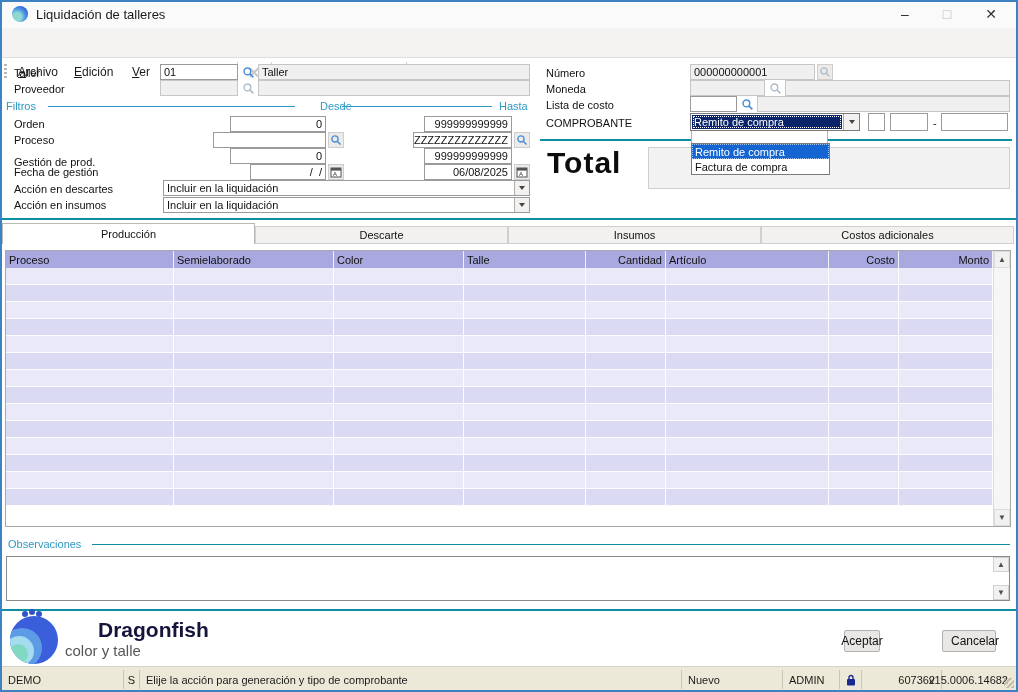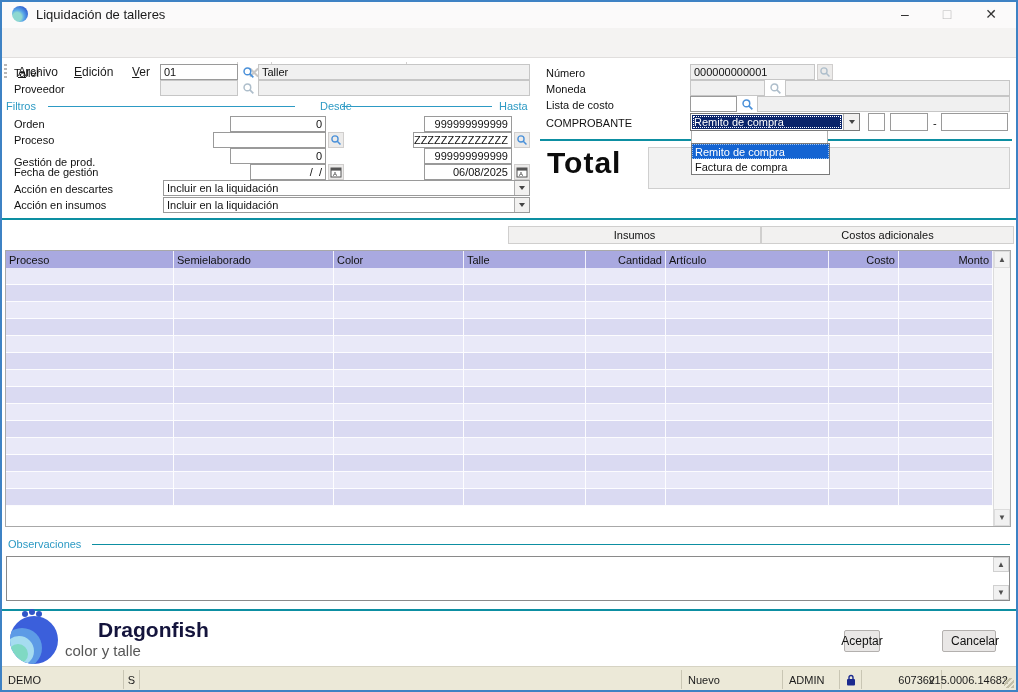--- a/index.html
+++ b/index.html
@@ -304,20 +304,22 @@
   <div class="total-box"></div>
 
   <div class="dd-gap"></div>
   <div class="dd-list">
     <div class="dd-item sel">Remito de compra</div>
     <div class="dd-item">Factura de compra</div>
   </div>
 
   <div class="teal-line" style="left:2px; top:218px; width:1014px;"></div>
 
+  <div class="tab active" style="left:2px; width:253px;">Producción</div>
+  <div class="tab" style="left:255px; width:253px;">Descarte</div>
   <div class="tab" style="left:508px; width:253px;">Insumos</div>
   <div class="tab" style="left:761px; width:253px;">Costos adicionales</div>
 
   <div class="grid">
     <div class="grid-head">
       <div class="gh c0">Proceso</div>
       <div class="gh c1">Semielaborado</div>
       <div class="gh c2">Color</div>
       <div class="gh c3">Talle</div>
       <div class="gh c4 num">Cantidad</div>
@@ -489,20 +491,21 @@
       <div class="logo-c3"></div>
   </div>
   <div class="brand">Dragonfish</div>
   <div class="tagline">color y talle</div>
   <div class="btn" style="left:844px; width:36px;">Aceptar</div>
   <div class="btn" style="left:942px; width:54px;padding-left:12px;">Cancelar</div>
 
   <div class="statusbar">
     <div class="ss" style="left:2px; width:122px;">DEMO</div>
     <div class="ss" style="left:124px; width:16px; justify-content:center; padding:0;">S</div>
+    <div class="ss" style="left:140px; width:541px; border-right:none;">Elije la acción para generación y tipo de comprobante</div>
     <div class="ss" style="left:681px; width:102px; border-left:1px solid #c9c6b4;">Nuevo</div>
     <div class="ss" style="left:783px; width:57px;">ADMIN</div>
     <div class="ss" style="left:840px; width:22px; justify-content:center; padding:0;">
       <svg width="10" height="12" viewBox="0 0 10 12">
           <rect x="1" y="5" width="8" height="6.5" rx="1" fill="#1b2a8f"></rect>
           <path d="M3 5 V3.5 a2 2 0 0 1 4 0 V5" fill="none" stroke="#1b2a8f" stroke-width="1.4"></path>
         </svg>
     </div>
     <div class="ss" style="left:862px; width:80px; justify-content:flex-end;">607362</div>
     <div class="ss" style="left:942px; width:70px; border-right:none; justify-content:flex-end; padding-right:4px;">v15.0006.14682</div>

